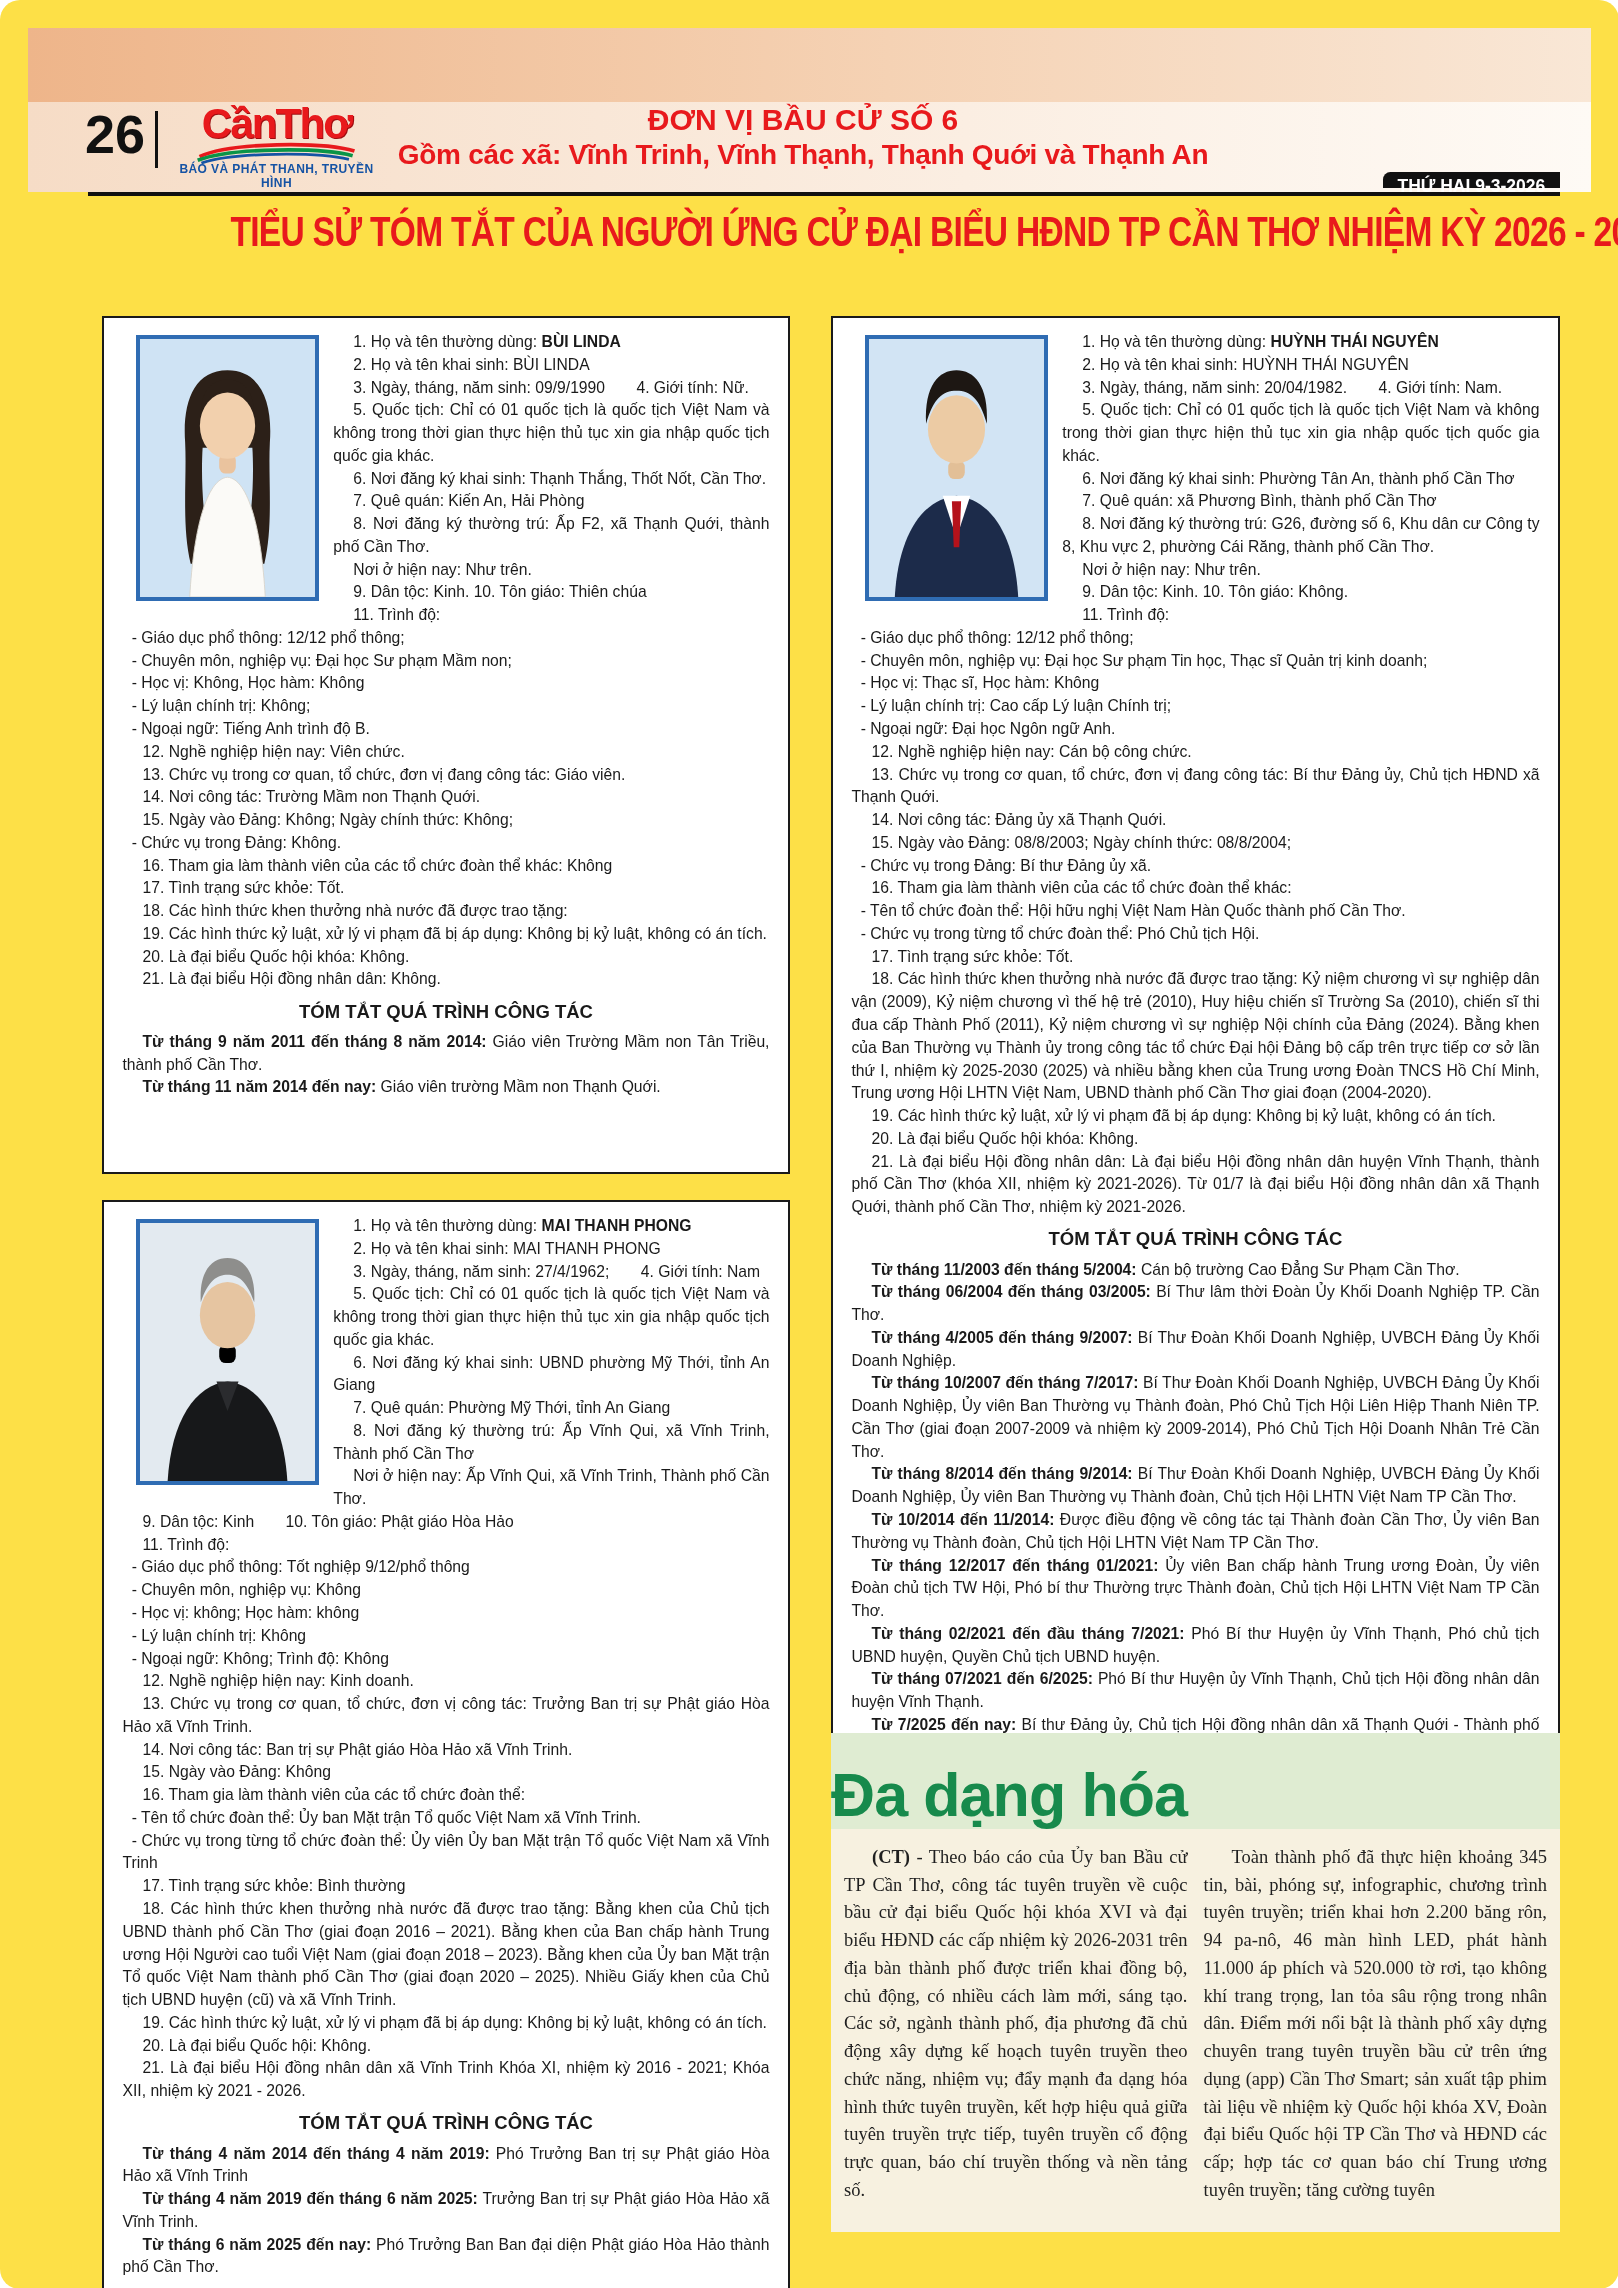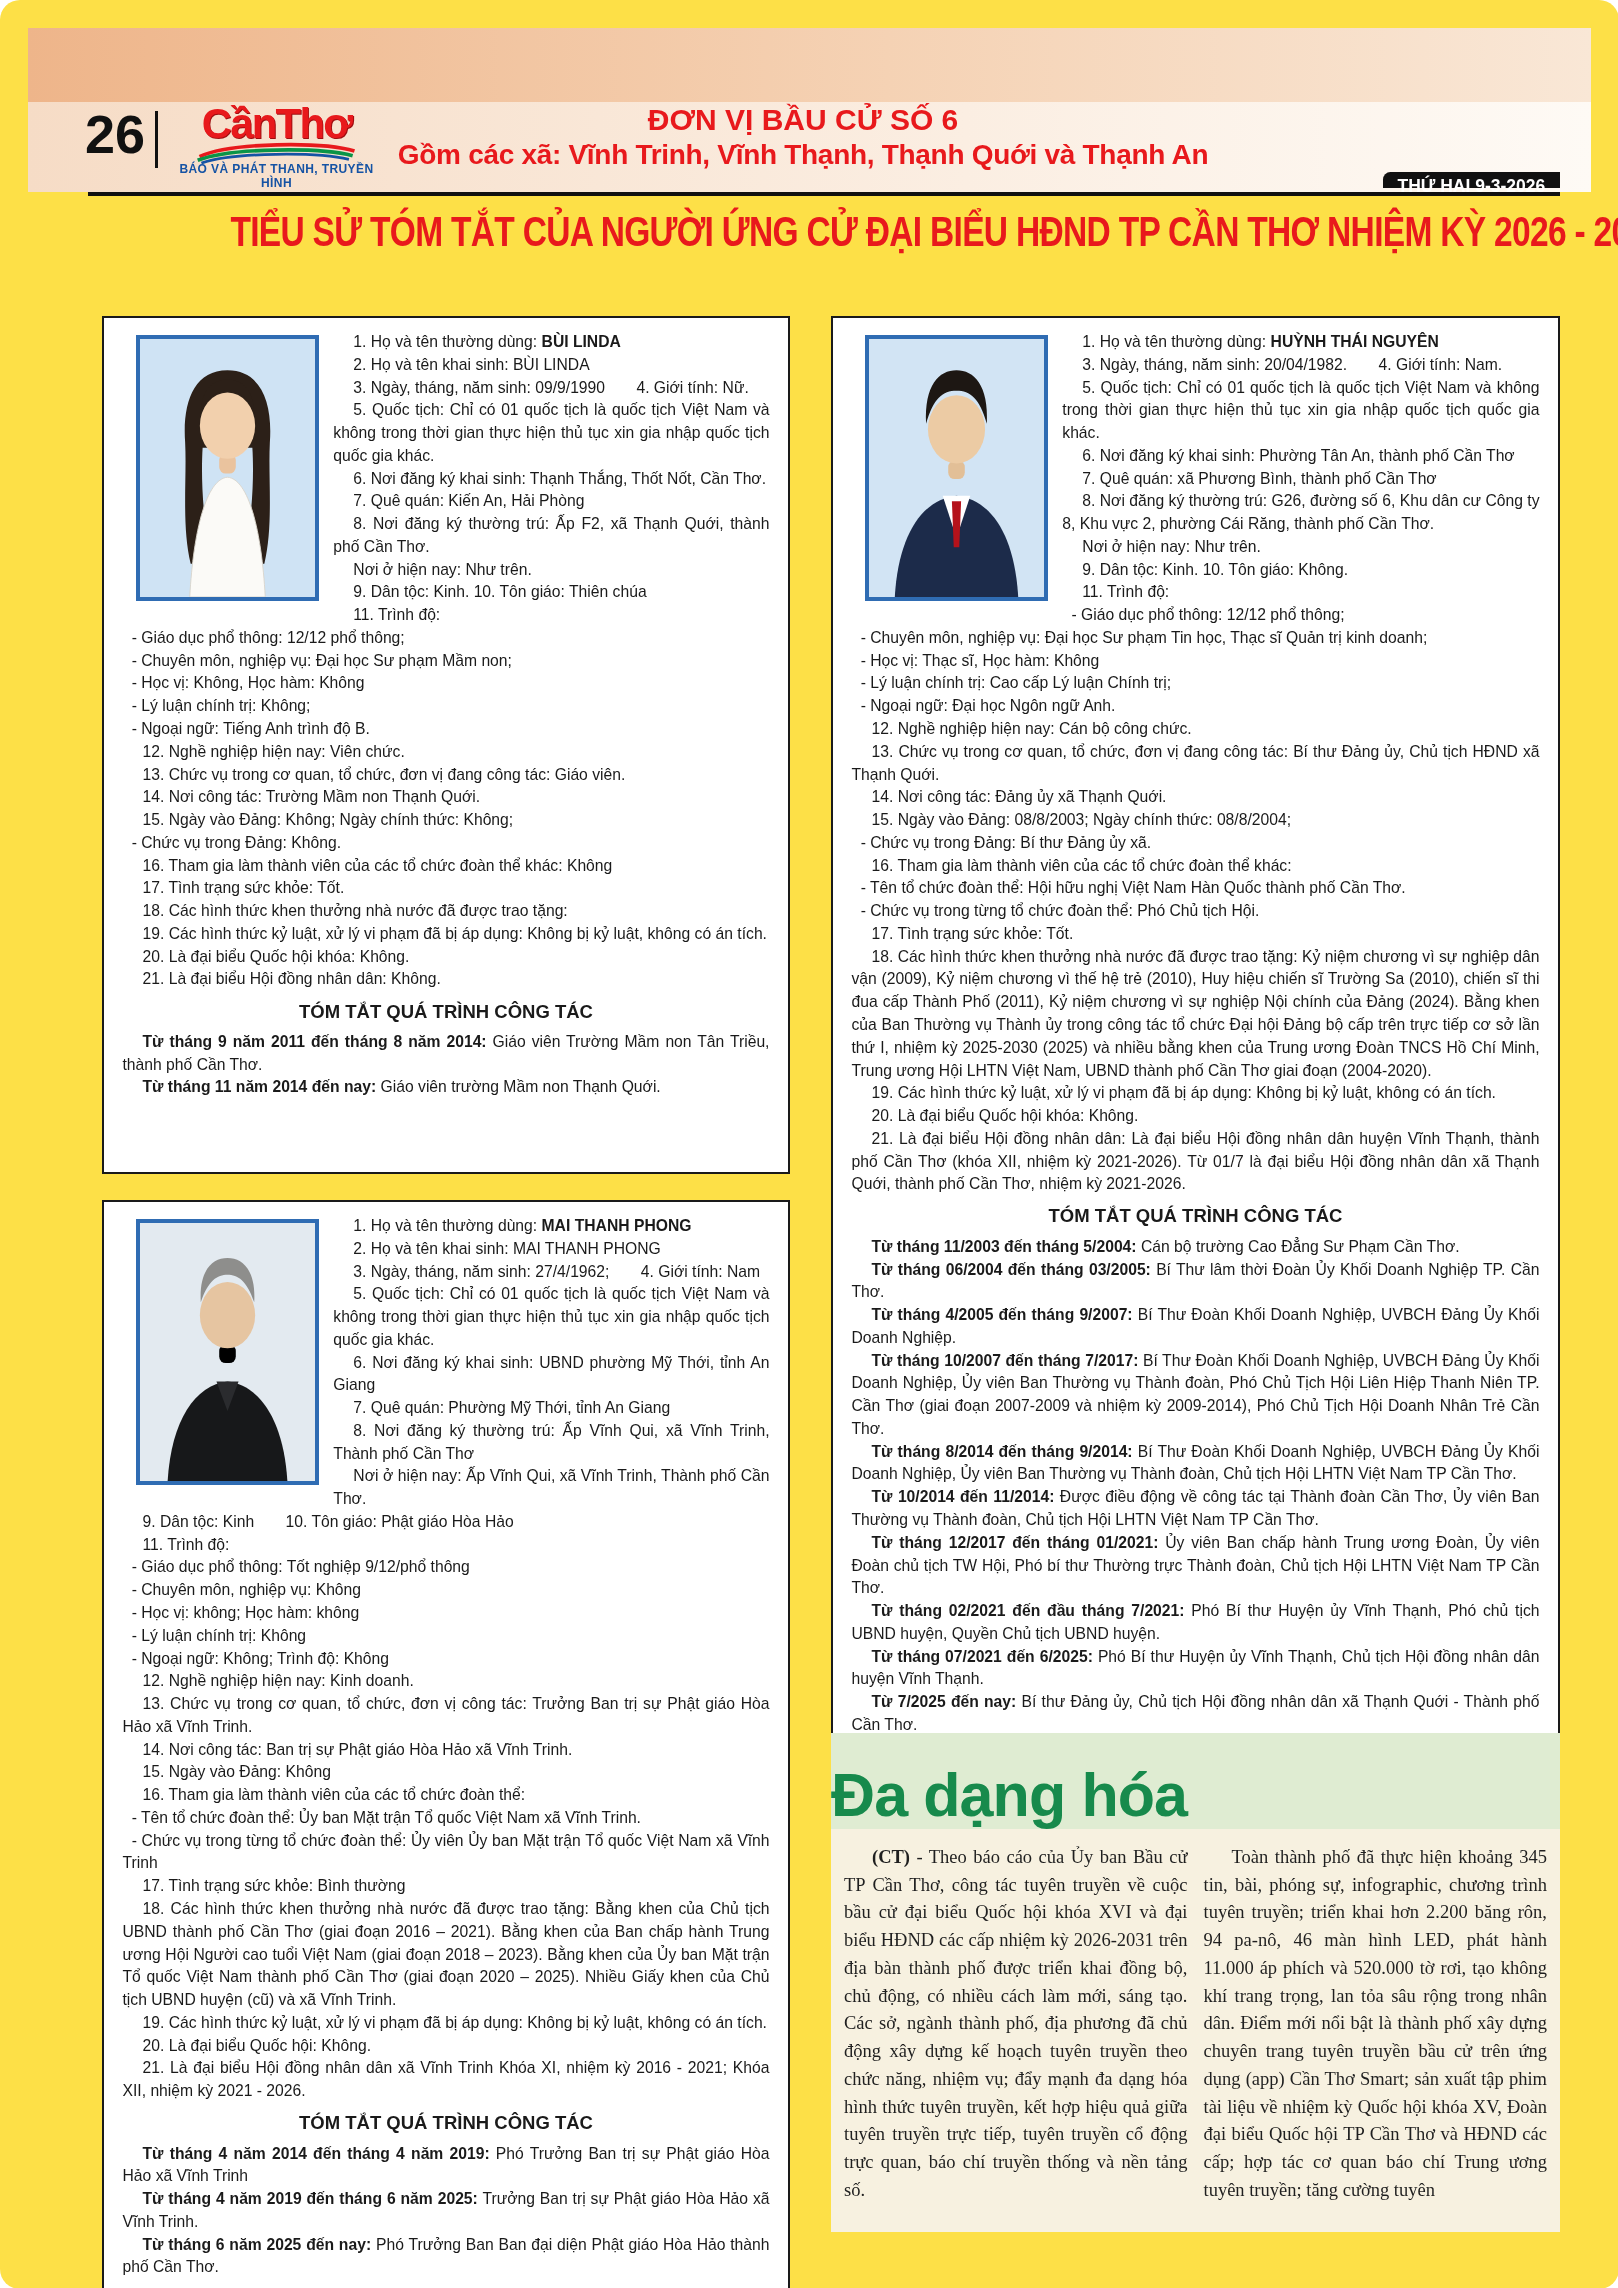--- a/index.html
+++ b/index.html
@@ -133,20 +133,21 @@
     <rect width="190" height="280" fill="#d2e4f4"></rect>
     <path d="M28 280 C32 212 58 174 95 170 C132 174 158 212 162 280 Z" fill="#1c2b4a"></path>
     <polygon points="80,170 95,216 110,170" fill="#ffffff"></polygon>
     <polygon points="90,176 100,176 98,226 92,226" fill="#b5121b"></polygon>
     <rect x="86" y="132" width="18" height="20" rx="7" fill="#e2bf97"></rect>
     <ellipse cx="95" cy="98" rx="31" ry="37" fill="#eccba4"></ellipse>
     <path d="M62 92 C60 50 76 34 95 34 C114 34 130 50 128 92 C120 64 110 56 95 56 C80 56 70 64 62 92 Z" fill="#1d1713"></path>
   </svg>
         </div>
     <p><span>1. Họ và tên thường dùng: </span><span class="b">HUỲNH THÁI NGUYÊN</span></p>
+        <p><span>2. Họ và tên khai sinh: HUỲNH THÁI NGUYÊN</span></p>
         <p><span>3. Ngày, tháng, năm sinh: 20/04/1982.  4. Giới tính: Nam.</span></p>
         <p><span>5. Quốc tịch: Chỉ có 01 quốc tịch là quốc tịch Việt Nam và không trong thời gian thực hiện thủ tục xin gia nhập quốc tịch quốc gia khác.</span></p>
         <p><span>6. Nơi đăng ký khai sinh: Phường Tân An, thành phố Cần Thơ</span></p>
         <p><span>7. Quê quán: xã Phương Bình, thành phố Cần Thơ</span></p>
         <p><span>8. Nơi đăng ký thường trú: G26, đường số 6, Khu dân cư Công ty 8, Khu vực 2, phường Cái Răng, thành phố Cần Thơ.</span></p>
         <p><span>Nơi ở hiện nay: Như trên.</span></p>
         <p><span>9. Dân tộc: Kinh. 10. Tôn giáo: Không.</span></p>
         <p><span>11. Trình độ:</span></p>
         <p class="sub"><span>- Giáo dục phổ thông: 12/12 phổ thông;</span></p>
         <p class="sub"><span>- Chuyên môn, nghiệp vụ: Đại học Sư phạm Tin học, Thạc sĩ Quản trị kinh doanh;</span></p>

